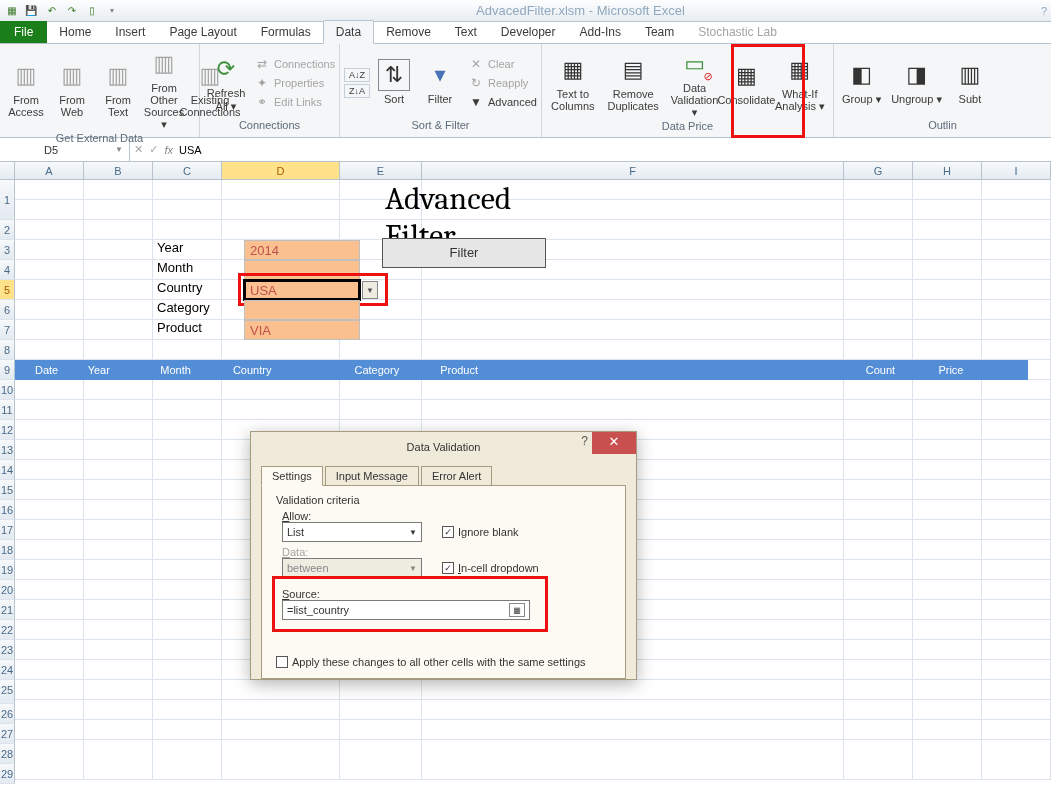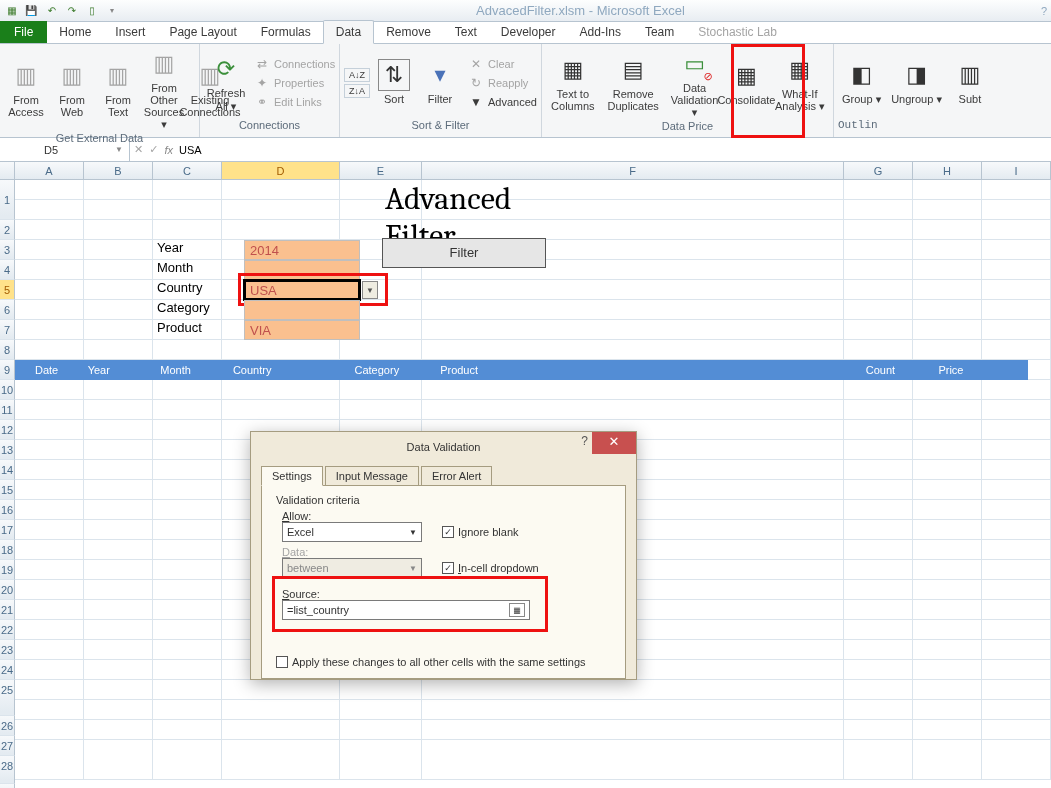--- a/index.html
+++ b/index.html
@@ -237,21 +237,21 @@
         </div>
       <div class="bigbtn">
           <span class="ic">◨</span>
           <span class="lbl">Ungroup ▾</span>
         </div>
       <div class="bigbtn">
           <span class="ic">▥</span>
           <span class="lbl">Subt</span>
         </div>
     </div>
-    <div class="glabel" style="text-align:left;font-family:Liberation Mono, monospace;">Outlin</div>
+    <div class="glabel" style="text-align:center;">Outlin</div>
   </div>
   <div class="red-box-ribbon"></div>
 </div>
 
 <div class="fbar">
   <div class="namebox">
     <span>D5</span>
     <span class="drop">▼</span>
   </div>
   <div class="fxarea">
@@ -296,24 +296,24 @@
         <div class="rh" style="height: 20px; line-height: 20px;">15</div>
         <div class="rh" style="height: 20px; line-height: 20px;">16</div>
         <div class="rh" style="height: 20px; line-height: 20px;">17</div>
         <div class="rh" style="height: 20px; line-height: 20px;">18</div>
         <div class="rh" style="height: 20px; line-height: 20px;">19</div>
         <div class="rh" style="height: 20px; line-height: 20px;">20</div>
         <div class="rh" style="height: 20px; line-height: 20px;">21</div>
         <div class="rh" style="height: 20px; line-height: 20px;">22</div>
         <div class="rh" style="height: 20px; line-height: 20px;">23</div>
         <div class="rh" style="height: 20px; line-height: 20px;">24</div>
-        <div class="rh" style="height: 36px; line-height: 20px;">25</div>
+        <div class="rh" style="height: 24px; line-height: 20px;">25</div>
         <div class="rh" style="height: 20px; line-height: 20px;">26</div>
         <div class="rh" style="height: 20px; line-height: 20px;">27</div>
-        <div class="rh" style="height: 28px; line-height: 20px;">28</div>
+        <div class="rh" style="height: 20px; line-height: 20px;">28</div>
         <div class="rh" style="height: 20px; line-height: 20px;">29</div>
       </div>
     <div class="cells" id="cells">
       <div class="cell-row" style="height: 20px;">
           <div class="cell" style="width: 69px;"></div>
           <div class="cell" style="width: 69px;"></div>
           <div class="cell" style="width: 69px;"></div>
           <div class="cell" style="width: 118px;"></div>
           <div class="cell" style="width: 82px;"></div>
           <div class="cell" style="width: 422px;"></div>
@@ -676,21 +676,21 @@
     <div class="dlg-tab">Input Message</div>
     <div class="dlg-tab">Error Alert</div>
   </div>
   <div class="dlg-body">
     <fieldset>
       <legend>Validation criteria</legend>
       <div style="margin-left:6px;">
         <label><span class="underline-letter">A</span>llow:</label>
         <div class="dlg-row">
           <div class="dlg-sel">
-              <span>Excel</span>
+              <span>List</span>
               <span style="font-size:8px;">▼</span>
             </div>
           <div class="dlg-chk">
               <span class="box">✓</span>
               <label>Ignore blank</label>
             </div>
         </div>
         <label class="faded"><span class="underline-letter">D</span>ata:</label>
         <div class="dlg-row">
           <div class="dlg-sel dis">

